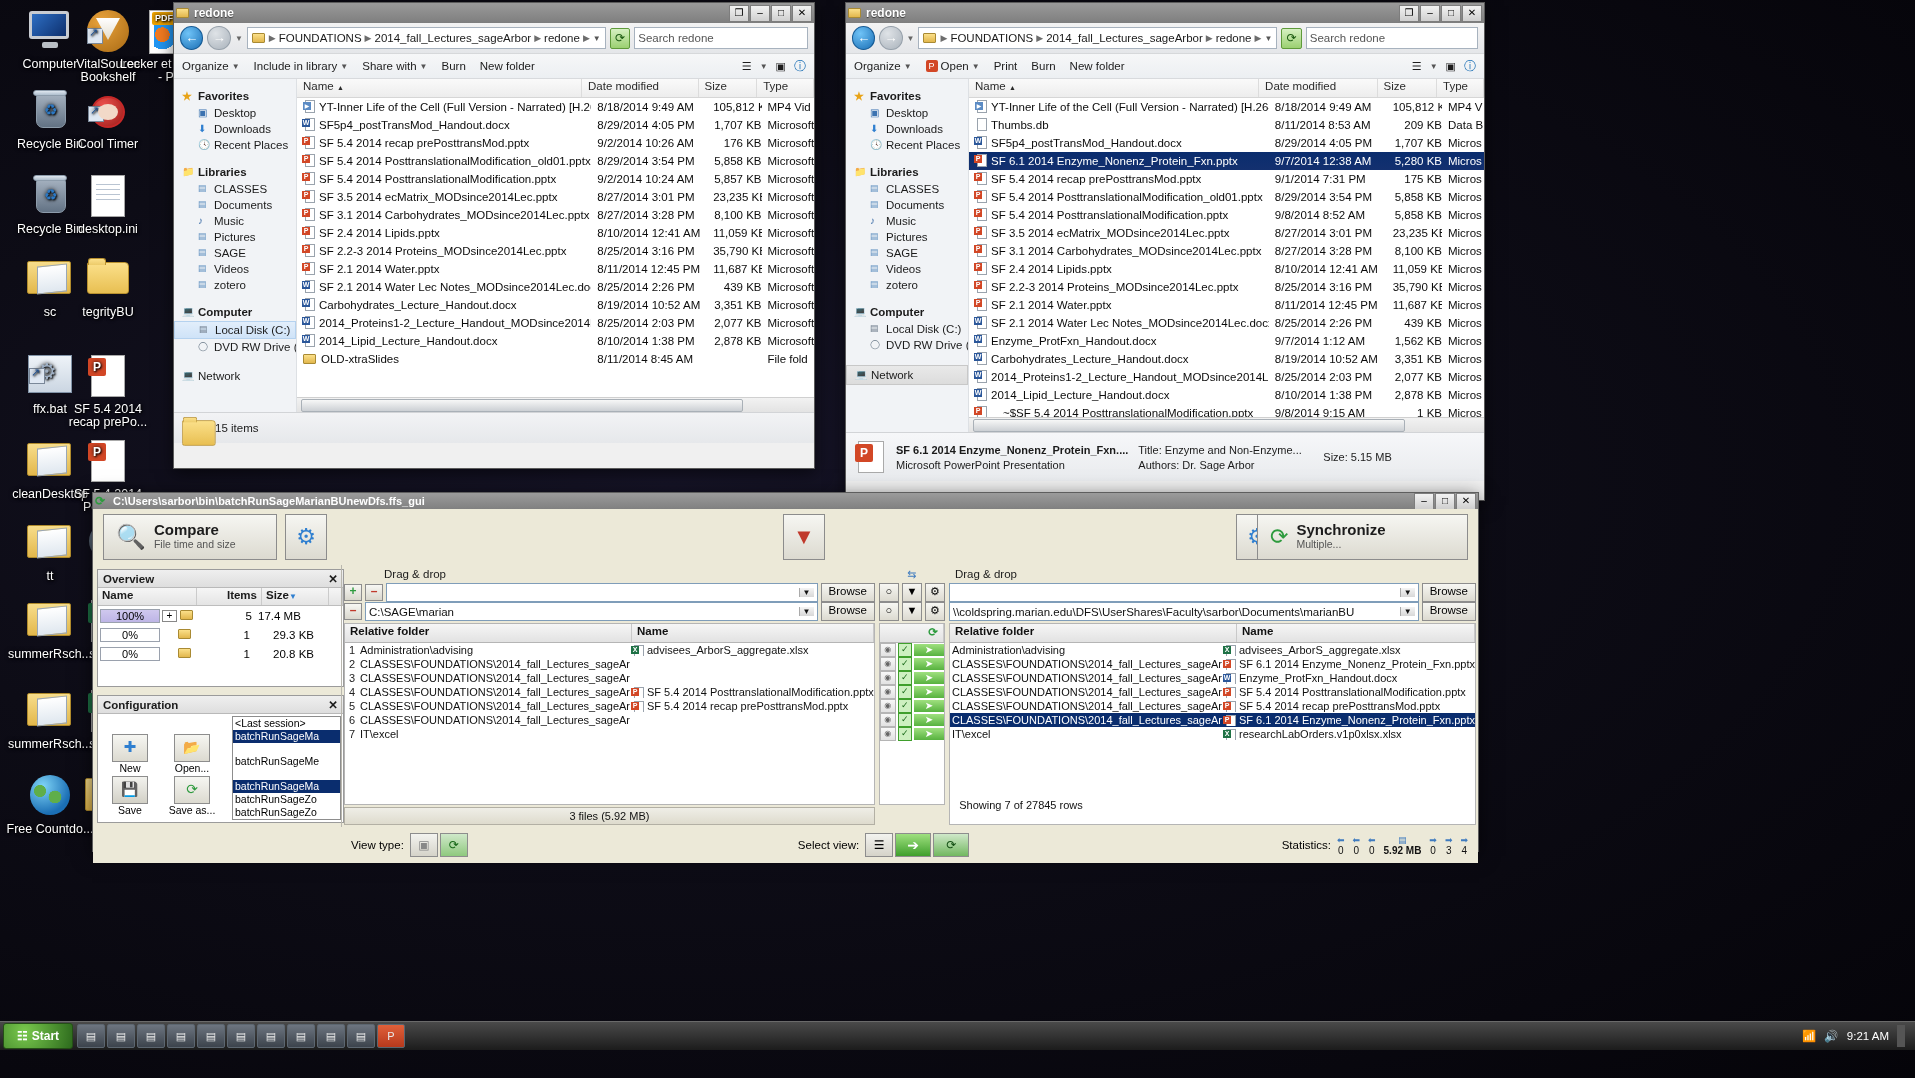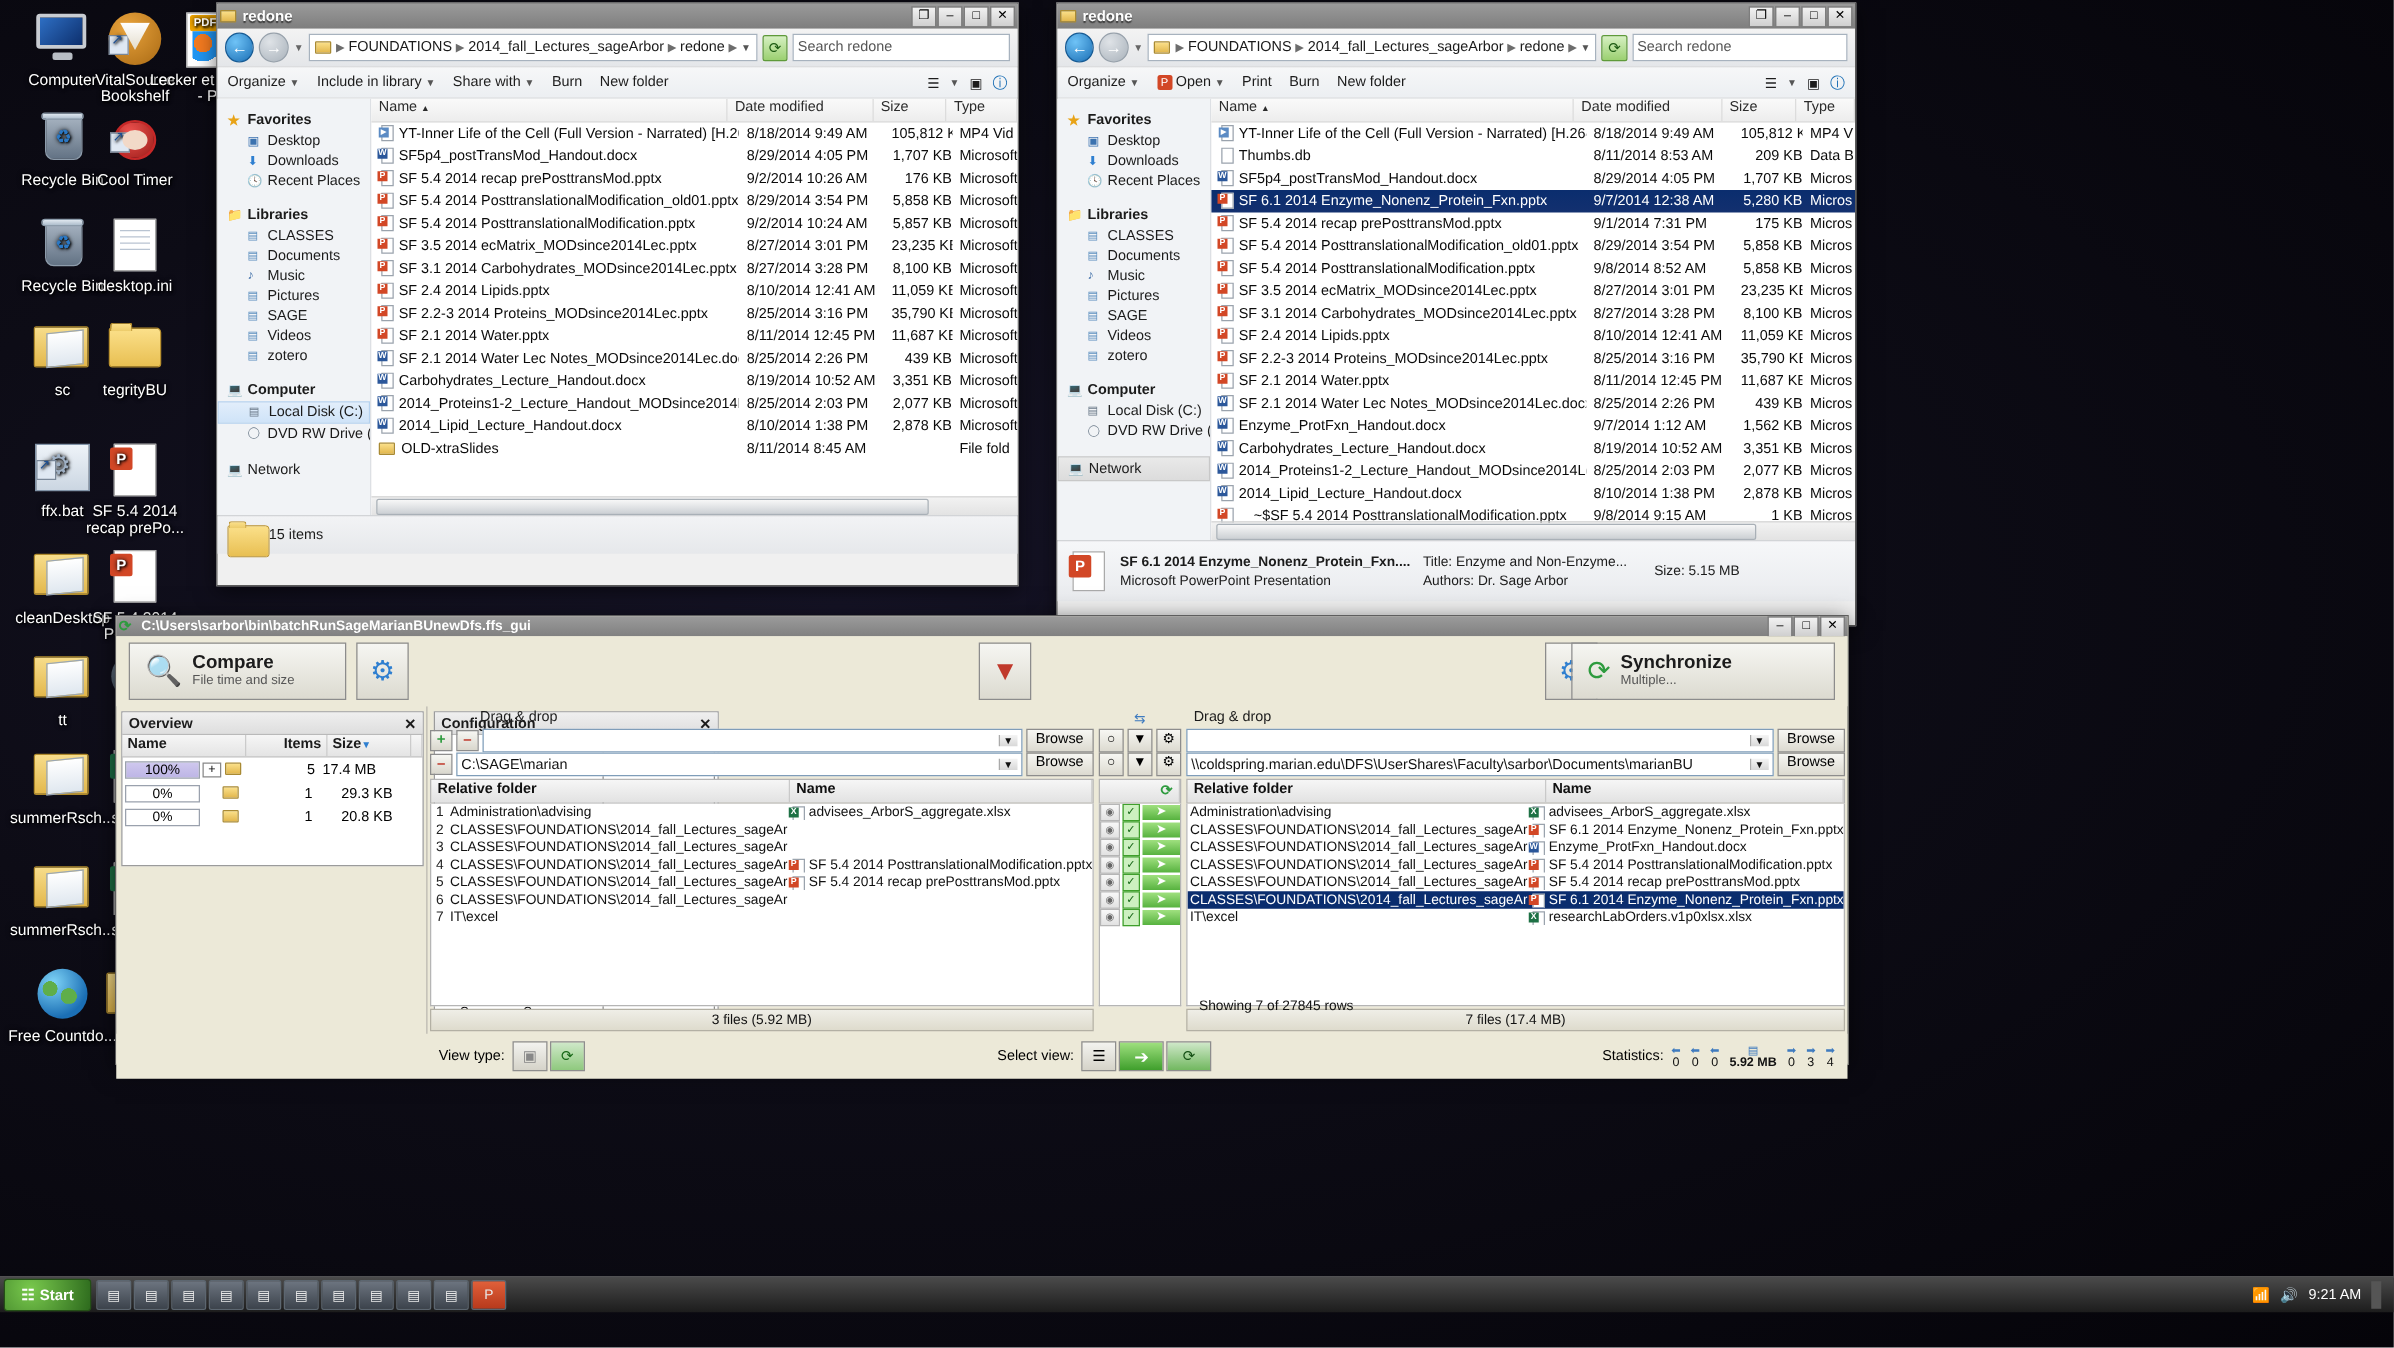--- a/index.html
+++ b/index.html
@@ -929,21 +929,21 @@
         <span style="font-size:22px;color:#2e9b3e;">⟳</span>
         <span class="bt">
           <span class="b1">Synchronize</span>
           <span class="b2">Multiple...</span>
         </span>
       </div>
     </div>
 
     <div class="ffs-mid">
 
-      <div style="width:248px;display:flex;flex-direction:row;">
+      <div style="width:248px;display:flex;flex-direction:column;">
         <div class="ovl" style="height:122px;">
           <div class="panehdr">
             <span>Overview</span>
             <span class="x">✕</span>
           </div>
           <div class="ovhdr">
             <div style="width:90px;">Name</div>
             <div style="width:56px;text-align:right;">Items</div>
             <div style="width:58px;"><span>Size</span><span style="color:#2f7fd0;font-size:8px;">▼</span></div>
             <div style="flex:1;"></div>
@@ -1212,23 +1212,20 @@
               </span>
             </div>
             <div class="grow">
               <span style="width: 270px; overflow: hidden; padding-left: 2px;">IT\excel</span>
               <span style="flex: 1 1 0%; overflow: hidden; display: flex; align-items: center; gap: 3px; padding-left: 2px;">
                 <span class="xlsicon" style="height: 11px;"></span>
                 <span>researchLabOrders.v1p0xlsx.xlsx</span>
               </span>
             </div>
           </div>
-        <div class="statusstrip" style="margin:0 2px 2px 2px;">
-          <span>7 files (17.4 MB)</span>
-        </div>
       </div>
     </div>
 
     <div style="position:absolute;left:838px;bottom:40px;width:180px;text-align:center;font-size:11px;color:#111;">Showing 7 of 27845 rows</div>
 
     <div class="ffs-bottom">
       <span style="margin-left:258px;font-size:11.5px;">View type:</span>
       <span style="margin-left:6px;display:flex;gap:2px;">
         <span style="width:26px;height:22px;border:1px solid #8d8d8d;background:linear-gradient(#f3f3ef,#d5d3c9);display:flex;align-items:center;justify-content:center;font-size:12px;color:#888;">▣</span>
         <span style="width:26px;height:22px;border:1px solid #8d8d8d;background:linear-gradient(#cfe8c9,#8fc97e);display:flex;align-items:center;justify-content:center;font-size:12px;color:#186818;">⟳</span>

